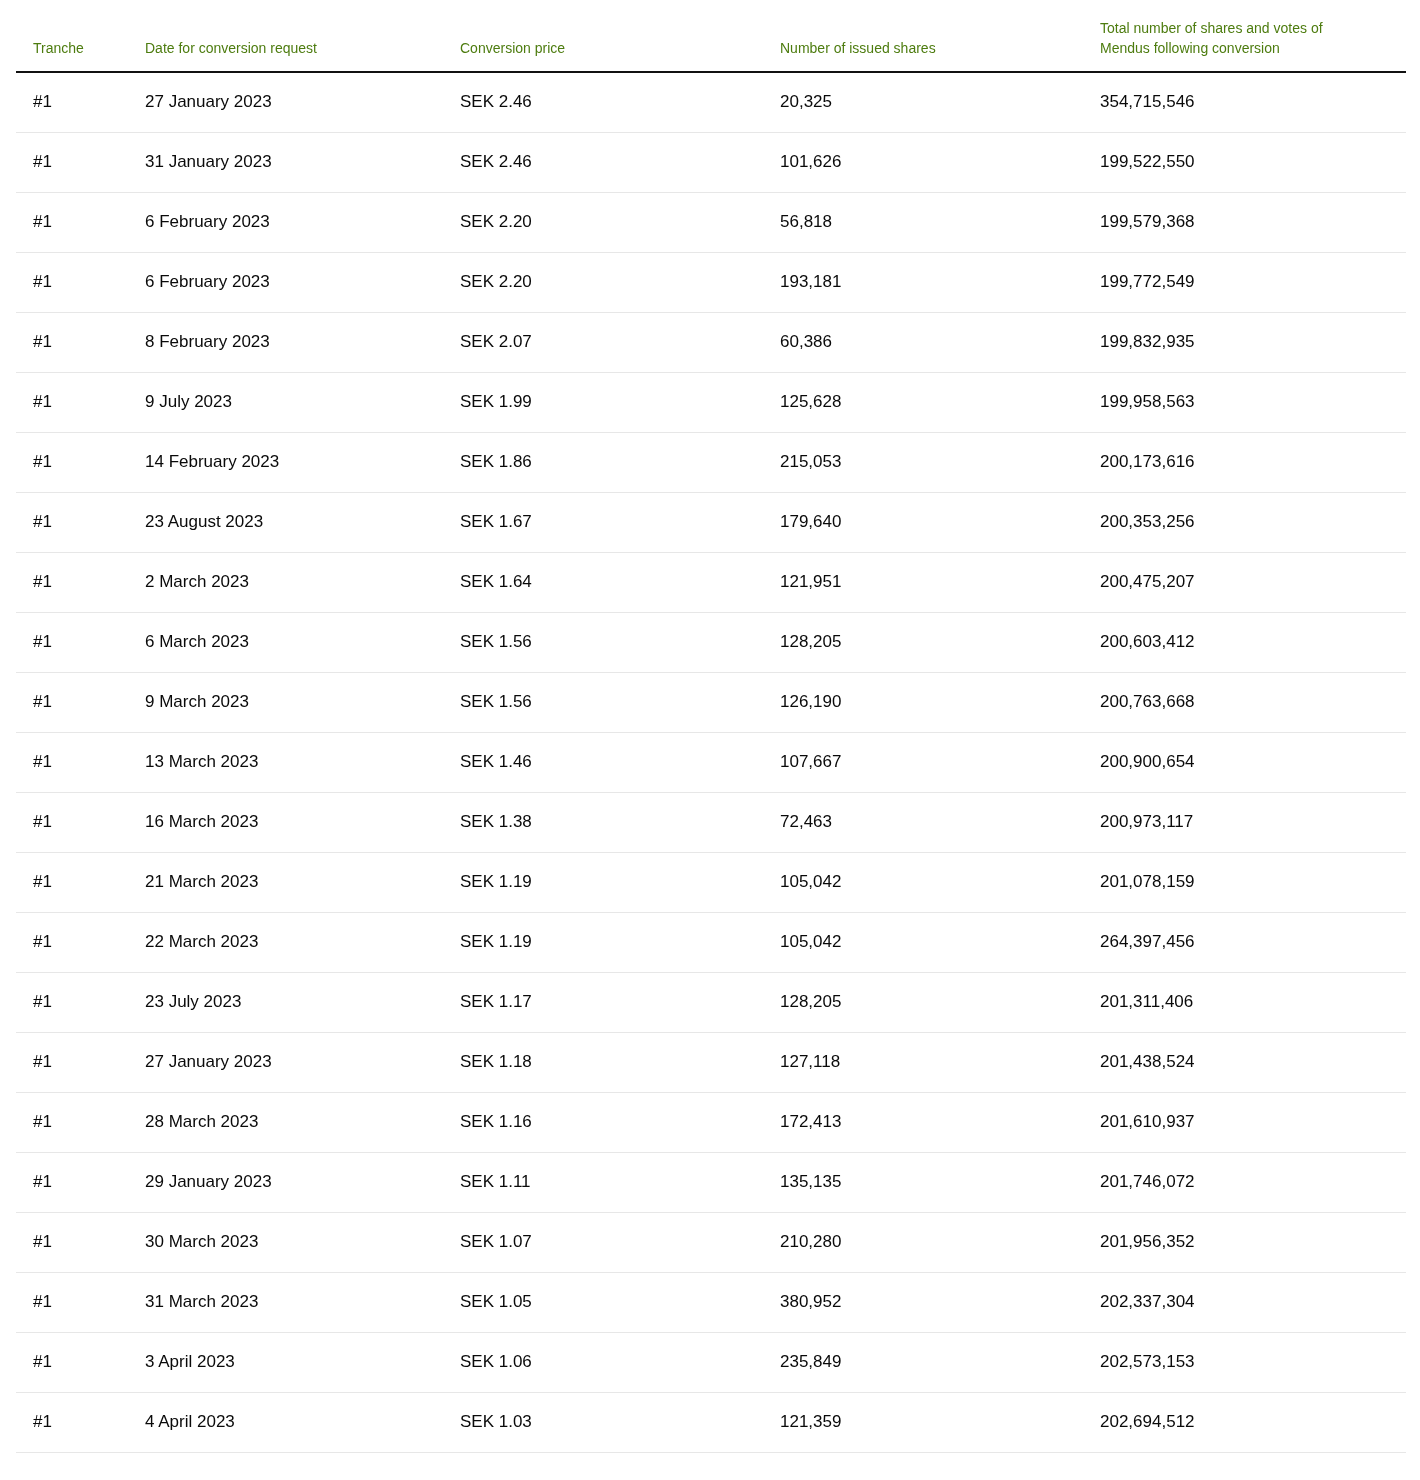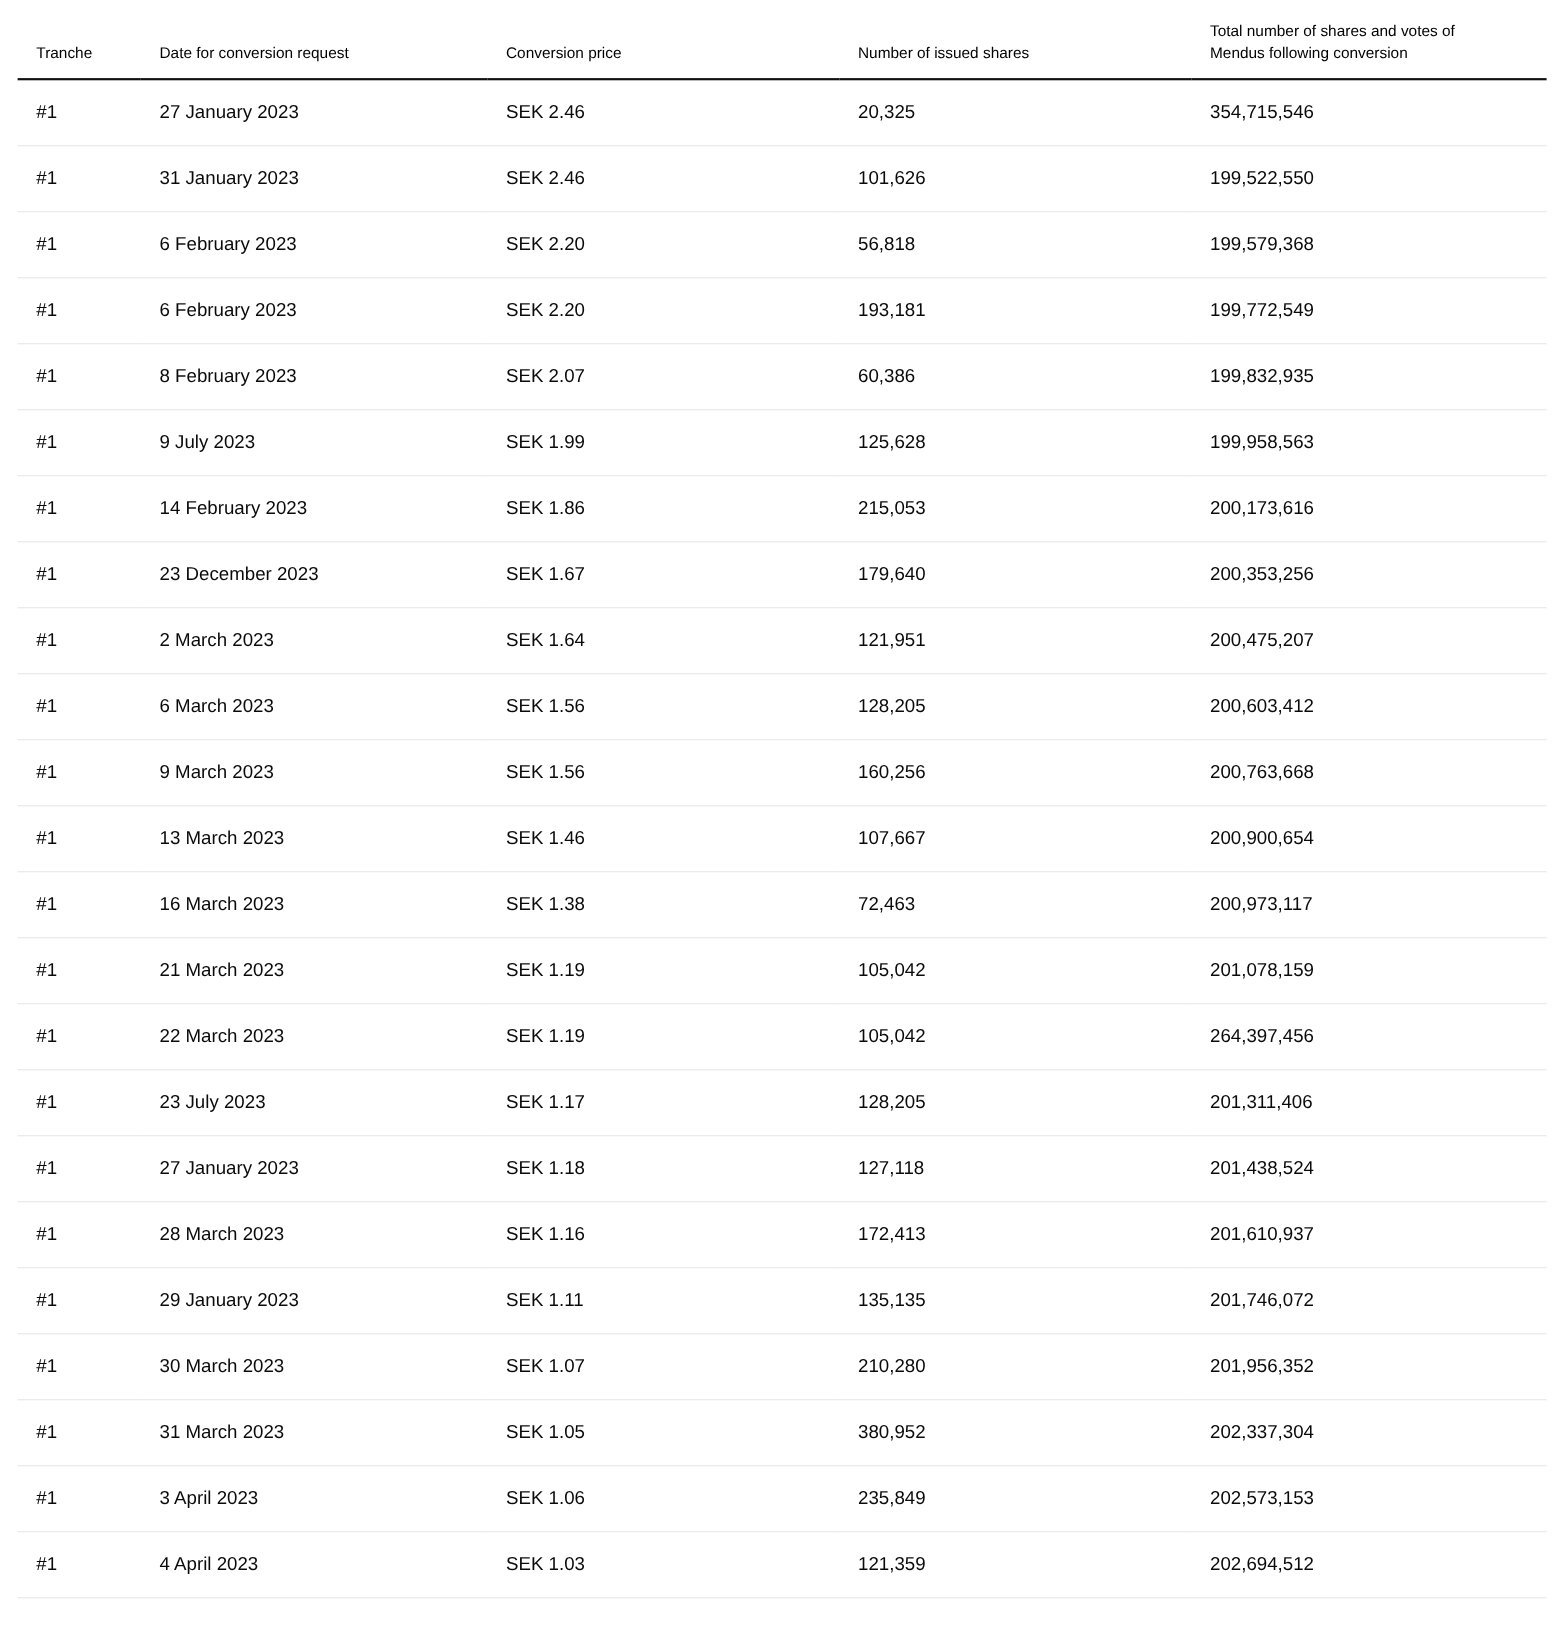--- a/index.html
+++ b/index.html
@@ -27,21 +27,21 @@
   col.c-price   { width: 320px; }
   col.c-shares  { width: 320px; }
   col.c-total   { width: 323px; }
 
   th {
     font-size: 14px;
     font-weight: 400;
     line-height: 20px;
     text-align: left;
     vertical-align: bottom;
-    color: #000000;
+    color: #4d7c0f;
     padding: 18px 0 13px 17px;
     border-bottom: 2px solid #111111;
     box-sizing: border-box;
   }
   th .th-inner {
     display: inline-block;
     max-width: 272px;
   }
   td {
     font-size: 17px;
@@ -133,21 +133,21 @@
         </tr>
         <tr>
           <td>#1</td>
           <td>14 February 2023</td>
           <td>SEK 1.86</td>
           <td>215,053</td>
           <td>200,173,616</td>
         </tr>
         <tr>
           <td>#1</td>
-          <td>23 December 2023</td>
+          <td>23 August 2023</td>
           <td>SEK 1.67</td>
           <td>179,640</td>
           <td>200,353,256</td>
         </tr>
         <tr>
           <td>#1</td>
           <td>2 March 2023</td>
           <td>SEK 1.64</td>
           <td>121,951</td>
           <td>200,475,207</td>
@@ -156,21 +156,21 @@
           <td>#1</td>
           <td>6 March 2023</td>
           <td>SEK 1.56</td>
           <td>128,205</td>
           <td>200,603,412</td>
         </tr>
         <tr>
           <td>#1</td>
           <td>9 March 2023</td>
           <td>SEK 1.56</td>
-          <td>160,256</td>
+          <td>126,190</td>
           <td>200,763,668</td>
         </tr>
         <tr>
           <td>#1</td>
           <td>13 March 2023</td>
           <td>SEK 1.46</td>
           <td>107,667</td>
           <td>200,900,654</td>
         </tr>
         <tr>

